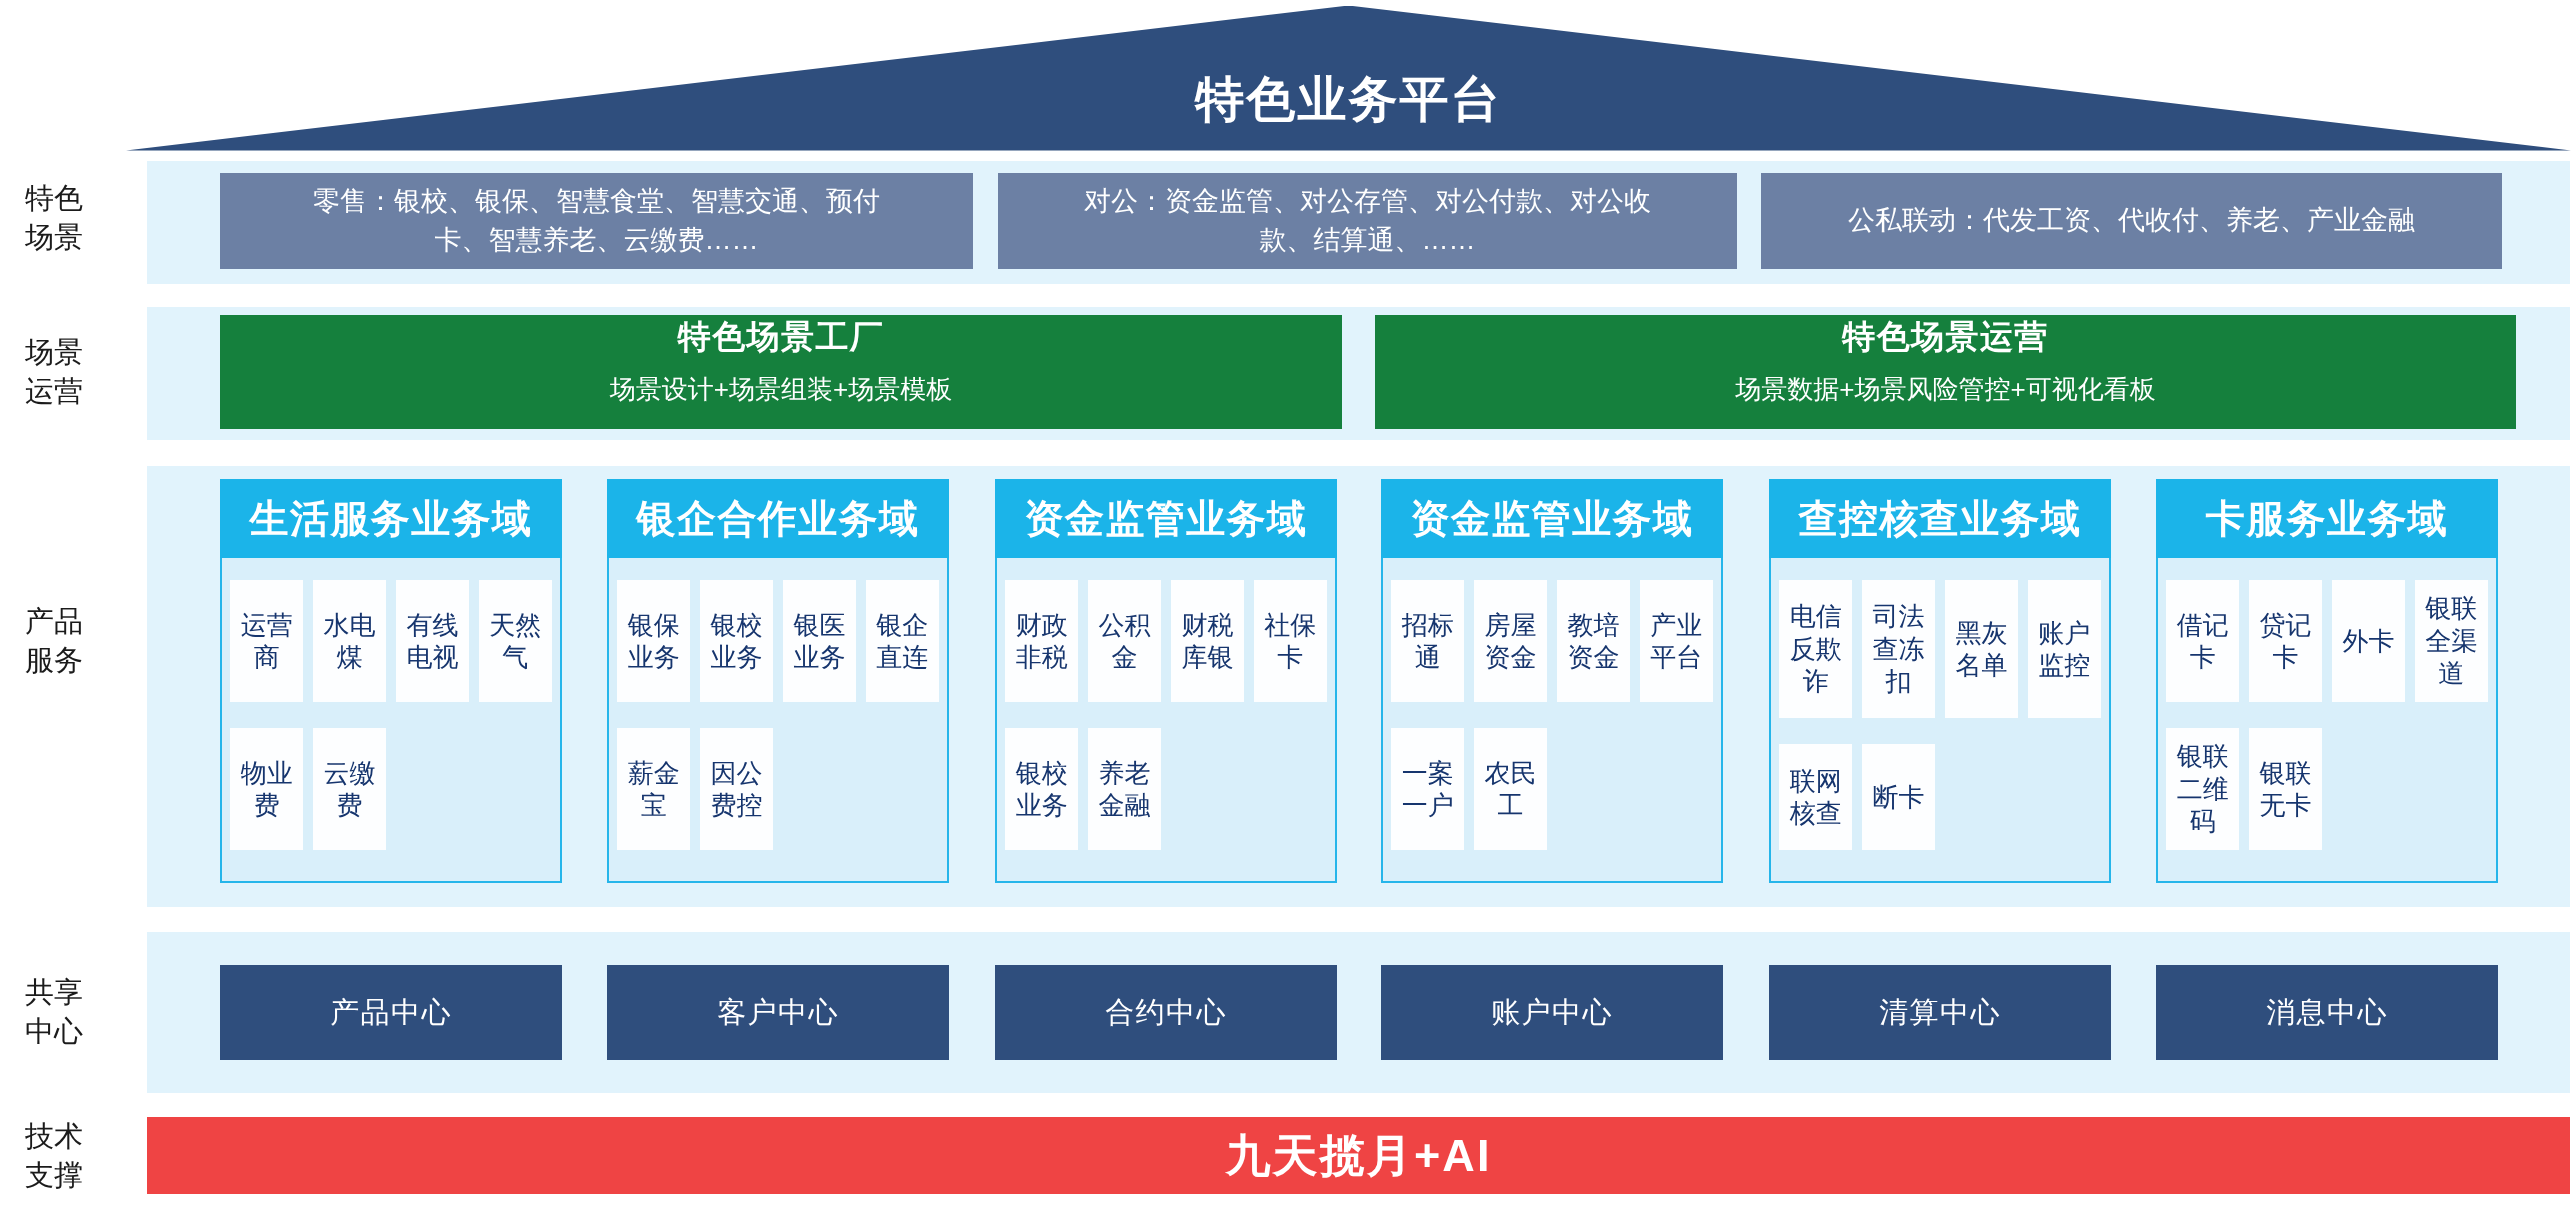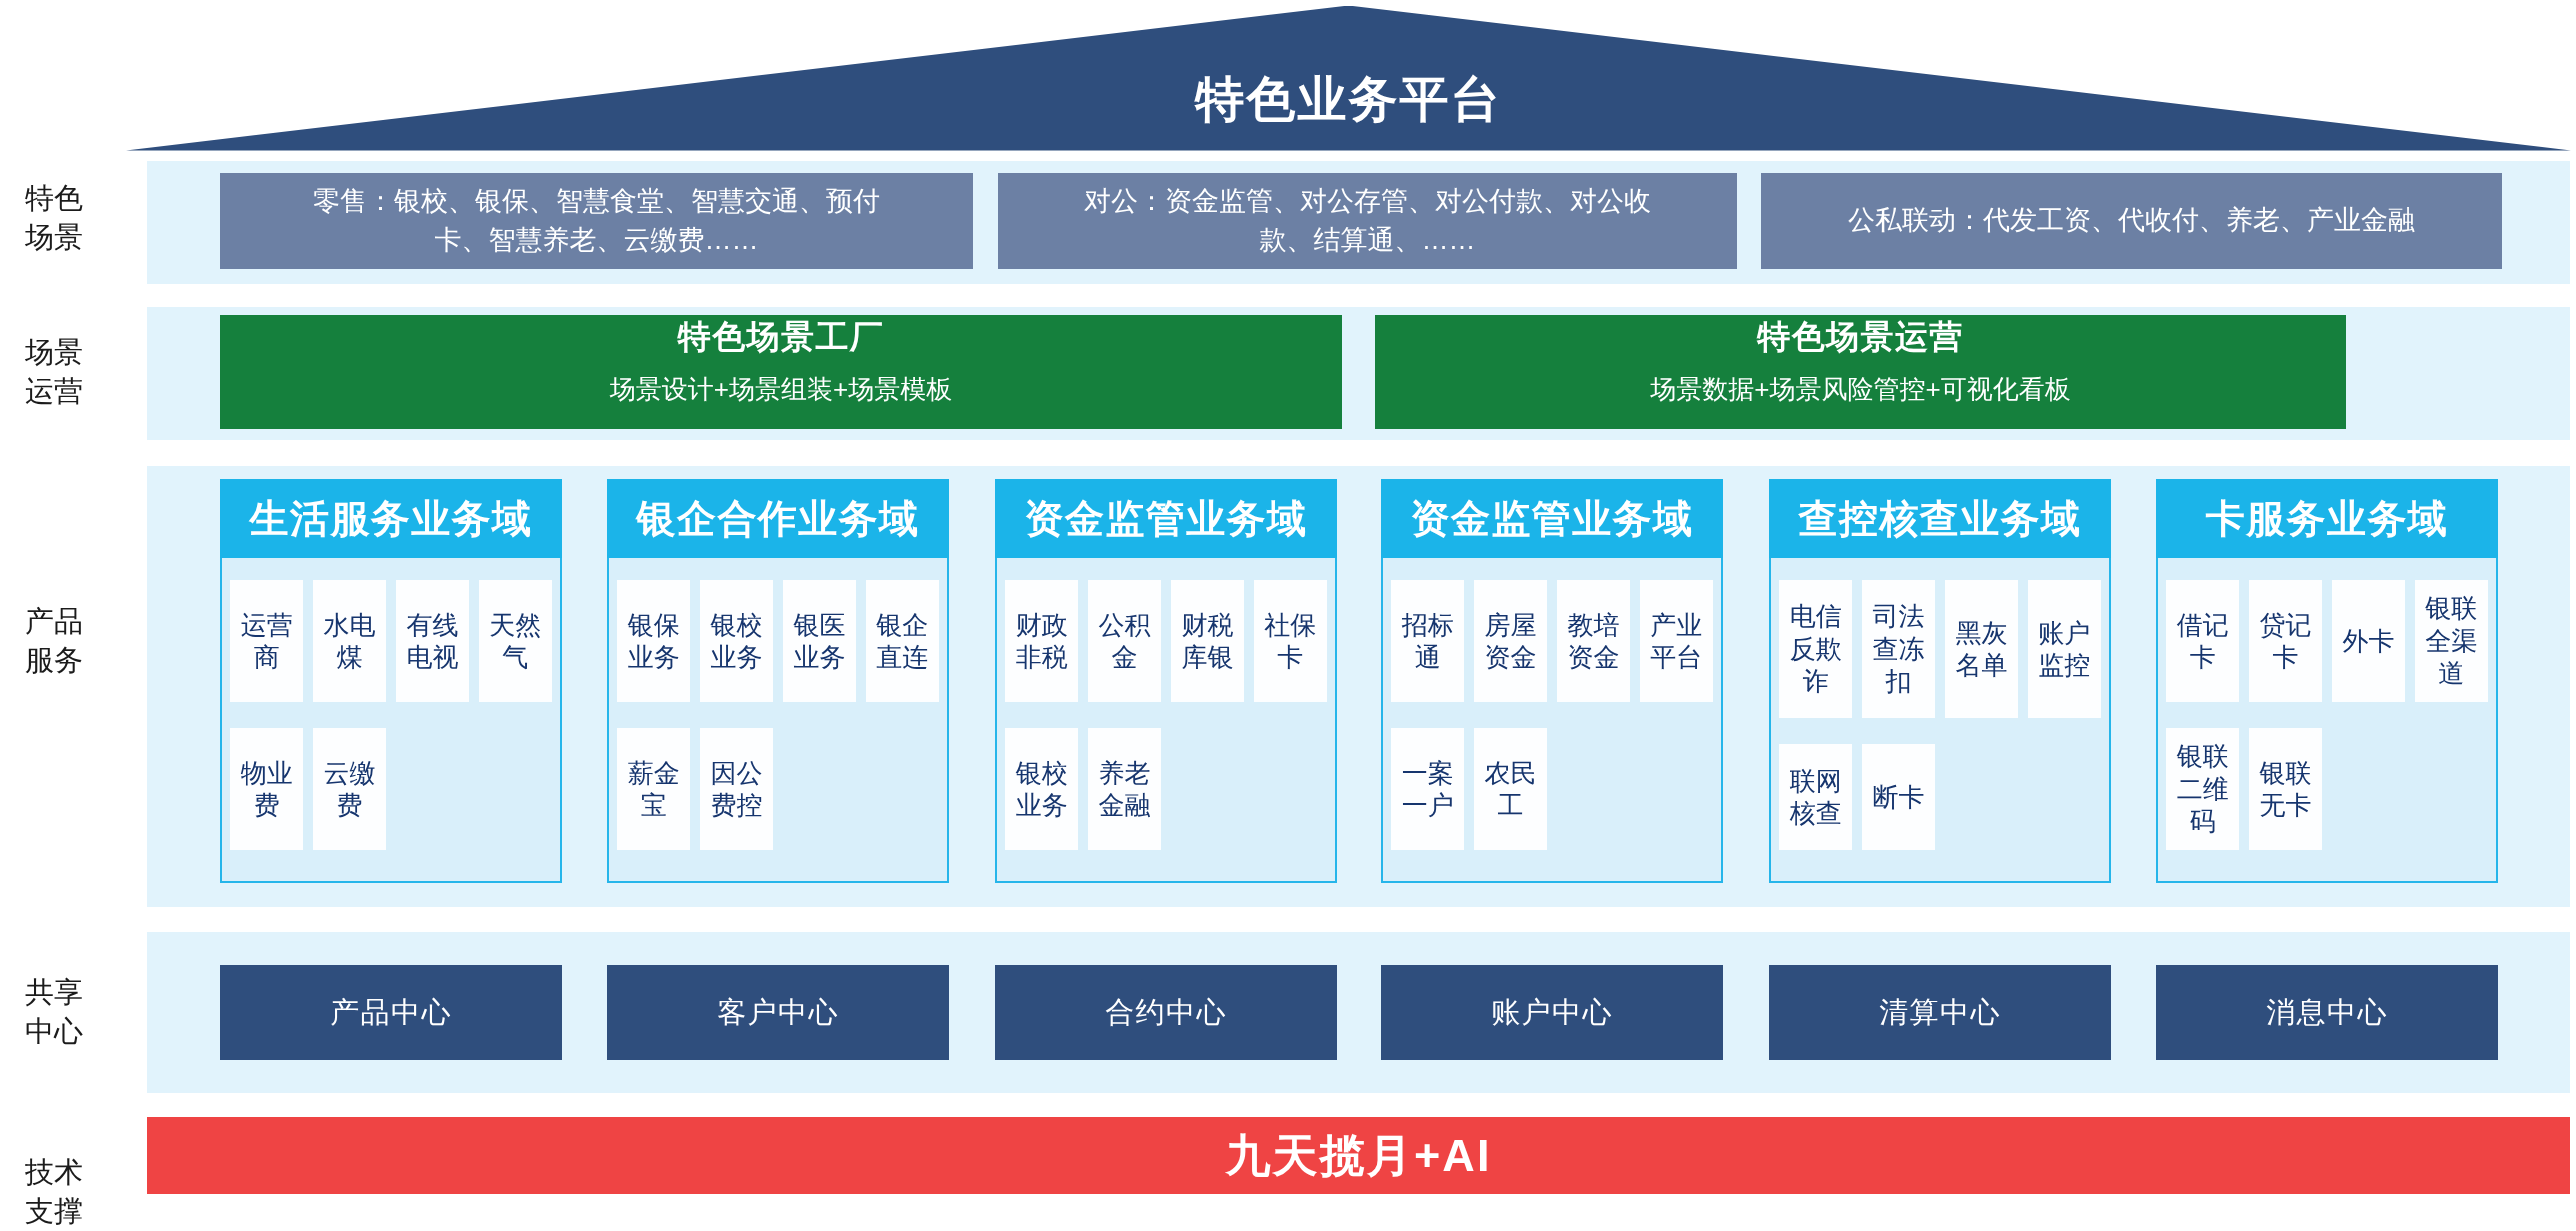--- a/index.html
+++ b/index.html
@@ -87,21 +87,21 @@
     background: #15803d;
     color: #ffffff;
     display: flex;
     flex-direction: column;
     align-items: center;
     justify-content: flex-start;
     gap: 12.3px;
     text-align: center;
   }
   .op-box-1 { left: 220px;  width: 1122px; }
-  .op-box-2 { left: 1375px; width: 971px; }
+  .op-box-2 { left: 1375px; width: 1141px; }
   .op-title    { font-size: 33px; font-weight: bold; letter-spacing: 1.4px; }
   .op-subtitle { font-size: 26px; }
 
   
   .domain {
     position: absolute;
     top: 479px;
     width: 342px;
   }
   .domain-1 { left: 220px; }
@@ -191,21 +191,21 @@
   </div>
 
   <div class="side-label" style="top: 179px;">特色
 场景</div>
   <div class="side-label" style="top: 333px;">场景
 运营</div>
   <div class="side-label" style="top: 602px;">产品
 服务</div>
   <div class="side-label" style="top: 973px;">共享
 中心</div>
-  <div class="side-label" style="top: 1117px; margin-top: 36px;">技术
+  <div class="side-label" style="top: 1117px;">技术
 支撑</div>
 
   <div class="band band-scenes"></div>
   <div class="band band-operations"></div>
   <div class="band band-products"></div>
   <div class="band band-shared"></div>
 
   <div class="scene-box scene-box-1">零售：银校、银保、智慧食堂、智慧交通、预付
 卡、智慧养老、云缴费……</div>
   <div class="scene-box scene-box-2">对公：资金监管、对公存管、对公付款、对公收

